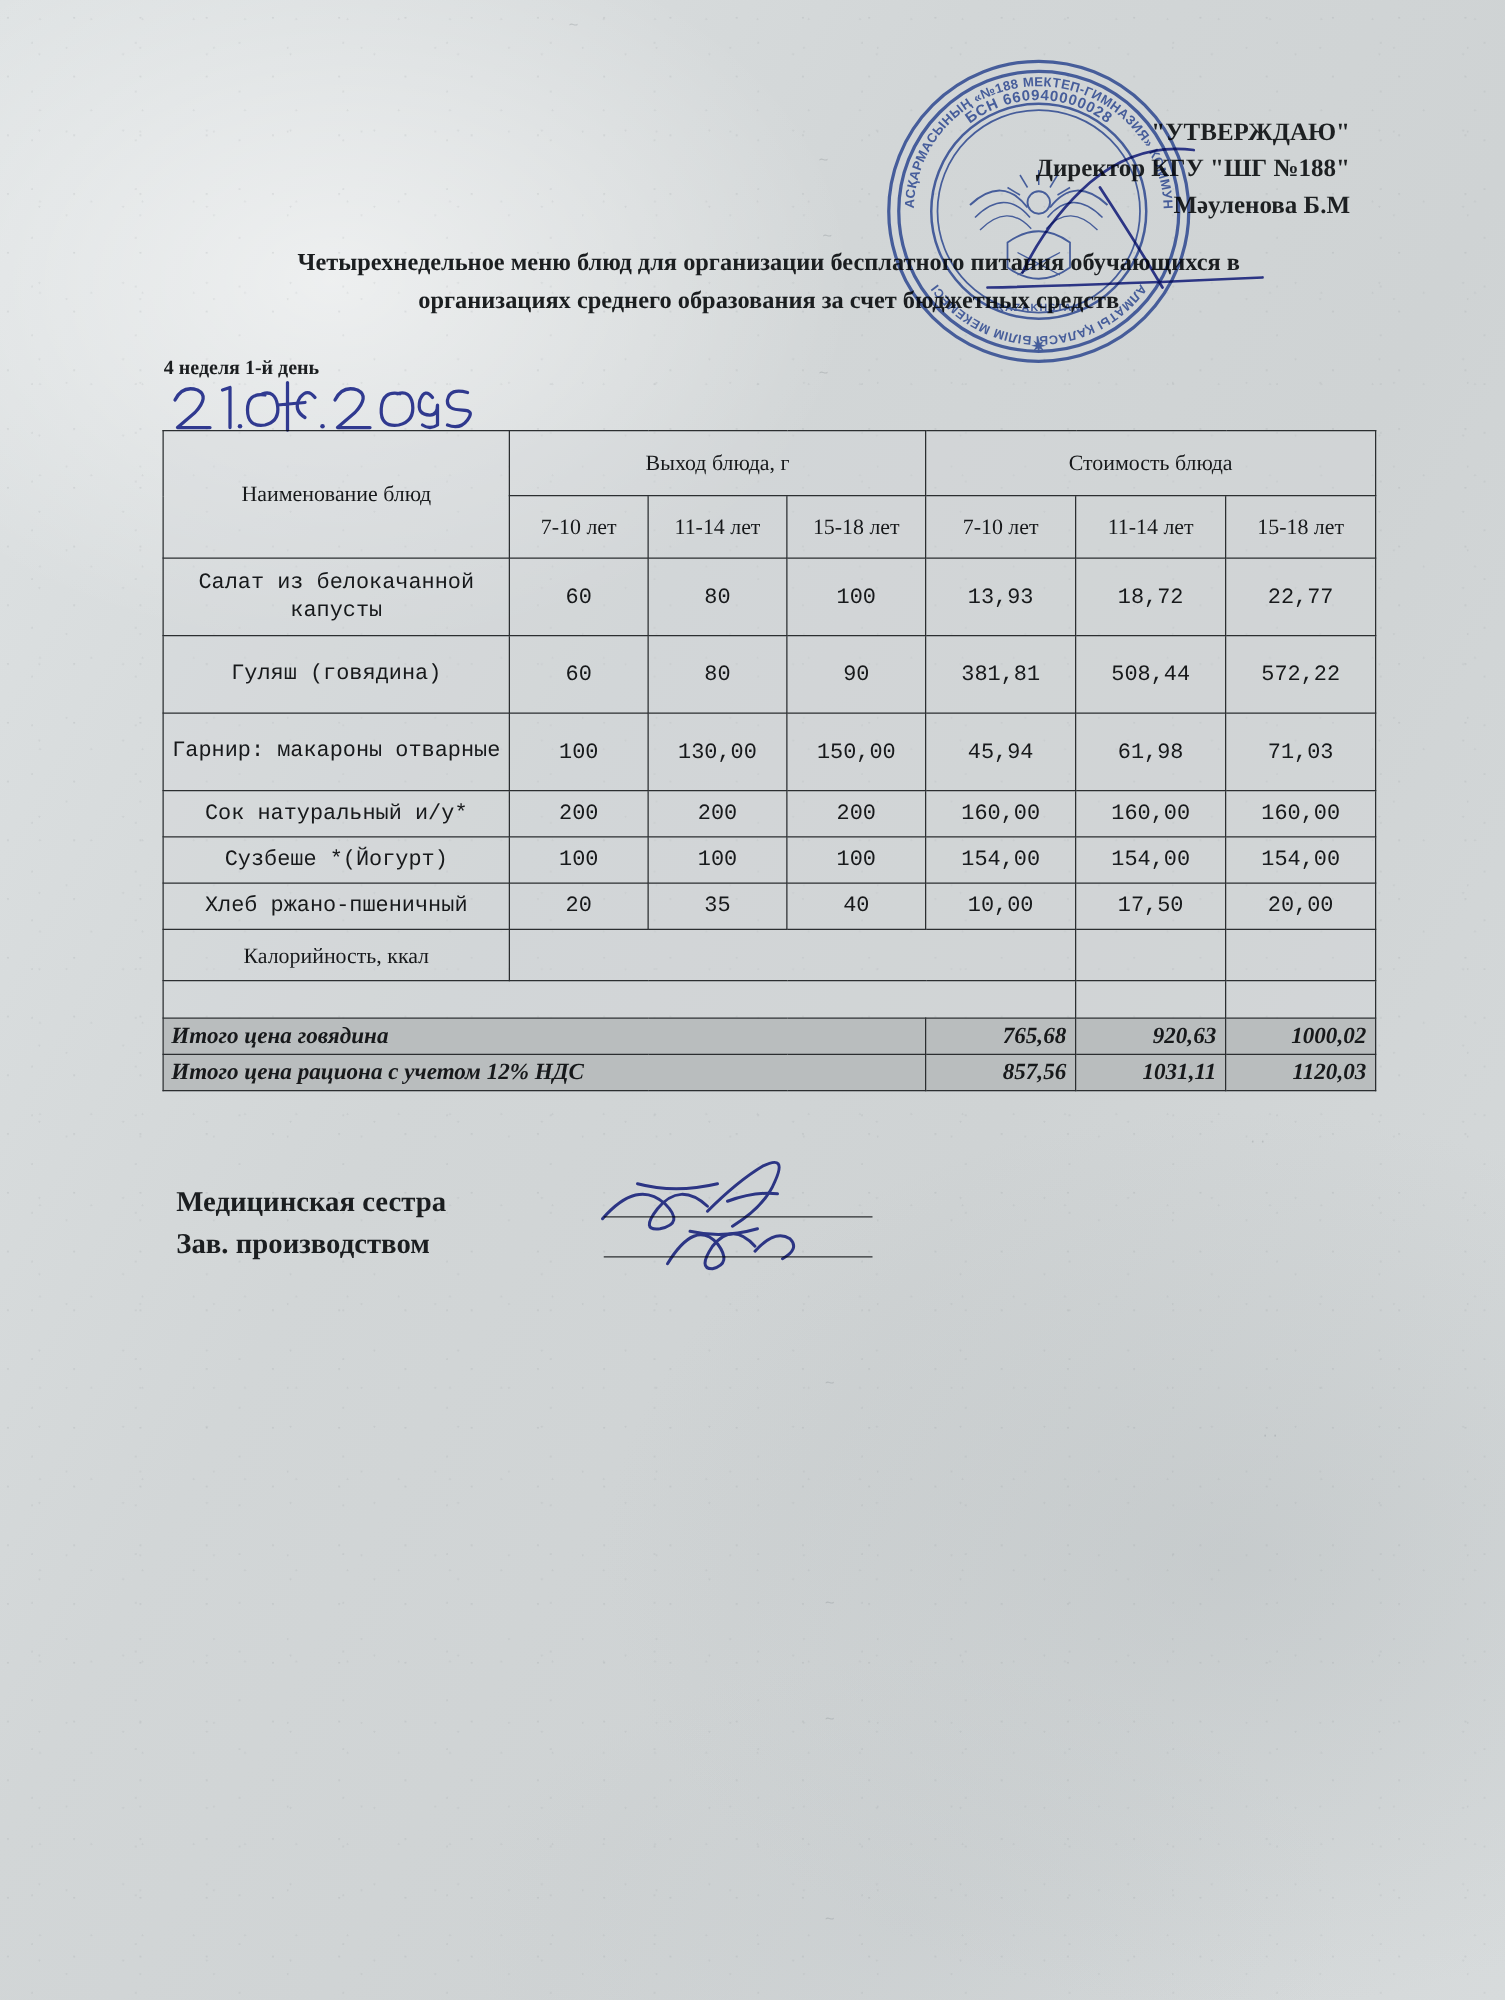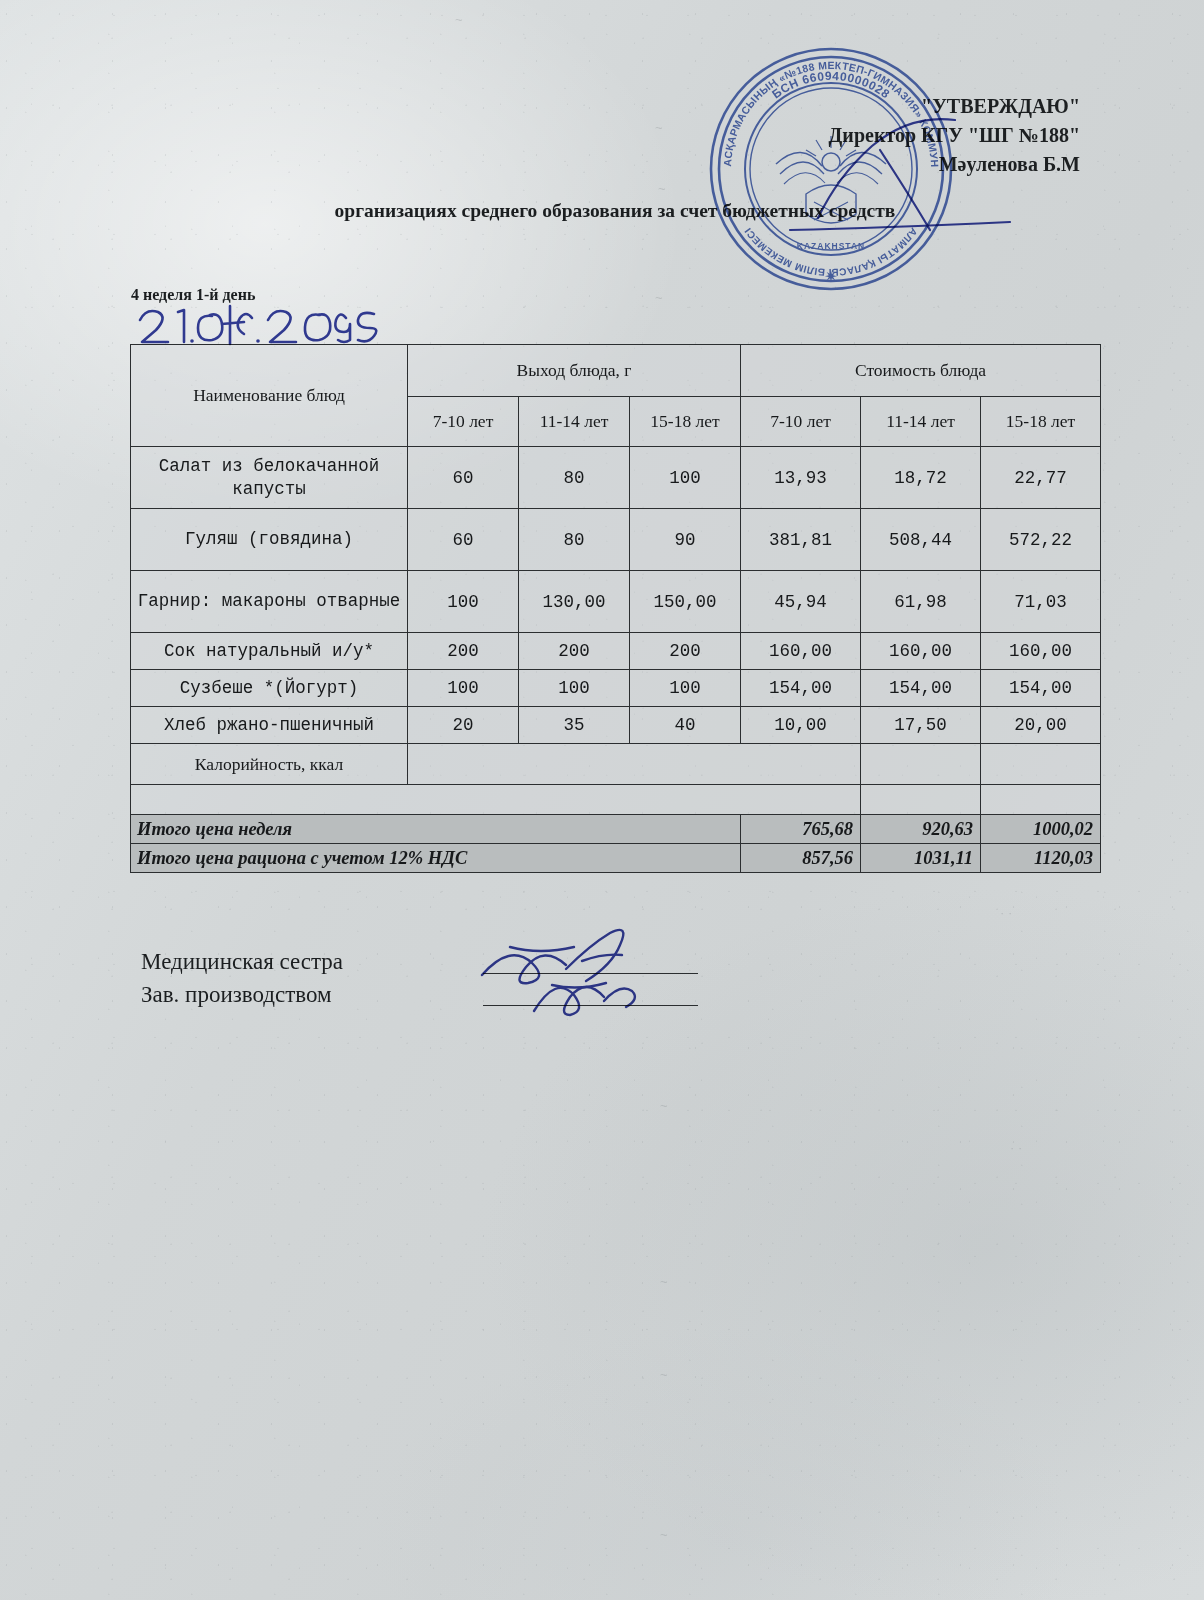--- a/index.html
+++ b/index.html
@@ -175,20 +175,21 @@
     top: 946px;
     z-index: 4;
     font-size: 23px;
     color: #1b1e20;
     line-height: 1.42;
   }
   .sig-row {
     display: flex;
     align-items: flex-start;
     gap: 12px;
+    font-weight: bold;
   }
   .sig-label { width: 330px; }
   .sig-line {
     width: 215px;
     border-bottom: 1.8px solid #2b2e30;
     height: 1px;
     align-self: flex-end;
     margin-bottom: 5px;
   }
 
@@ -262,20 +263,21 @@
     </g>
   </svg>
 
   <div class="approval">
     <div>"УТВЕРЖДАЮ"</div>
     <div>Директор КГУ "ШГ №188"</div>
     <div>Мәуленова Б.М</div>
   </div>
 
   <div class="doc-title">
+    <div class="l1">Четырехнедельное меню блюд для организации бесплатного питания обучающихся в</div>
     <div class="l2">организациях среднего образования за счет бюджетных средств</div>
   </div>
 
   <div class="week-day">4 неделя 1-й день</div>
 
   <svg class="pen" style="left:134px; top:304px; width:250px; height:48px;" viewBox="0 0 250 48">
     <g fill="none" stroke="#353f9e" stroke-width="2.6" stroke-linecap="round" stroke-linejoin="round">
       <path d="M 6,16 Q 12,4 24,8 Q 34,13 22,26 L 8,38 L 34,38"></path>
       <path d="M 44,8 L 50,6 L 50,38"></path>
       <circle cx="58" cy="37" r="1.8" fill="#353f9e" stroke="none"></circle>
@@ -385,21 +387,21 @@
           <td></td>
         </tr>
 
         <tr class="blank">
           <td colspan="5"></td>
           <td></td>
           <td></td>
         </tr>
 
         <tr class="total">
-          <td class="t-label" colspan="4">Итого цена неделя</td>
+          <td class="t-label" colspan="4">Итого цена говядина</td>
           <td class="t-val">765,68</td>
           <td class="t-val">920,63</td>
           <td class="t-val">1000,02</td>
         </tr>
 
         <tr class="total">
           <td class="t-label" colspan="4">Итого цена рациона с учетом 12% НДС</td>
           <td class="t-val">857,56</td>
           <td class="t-val">1031,11</td>
           <td class="t-val">1120,03</td>

